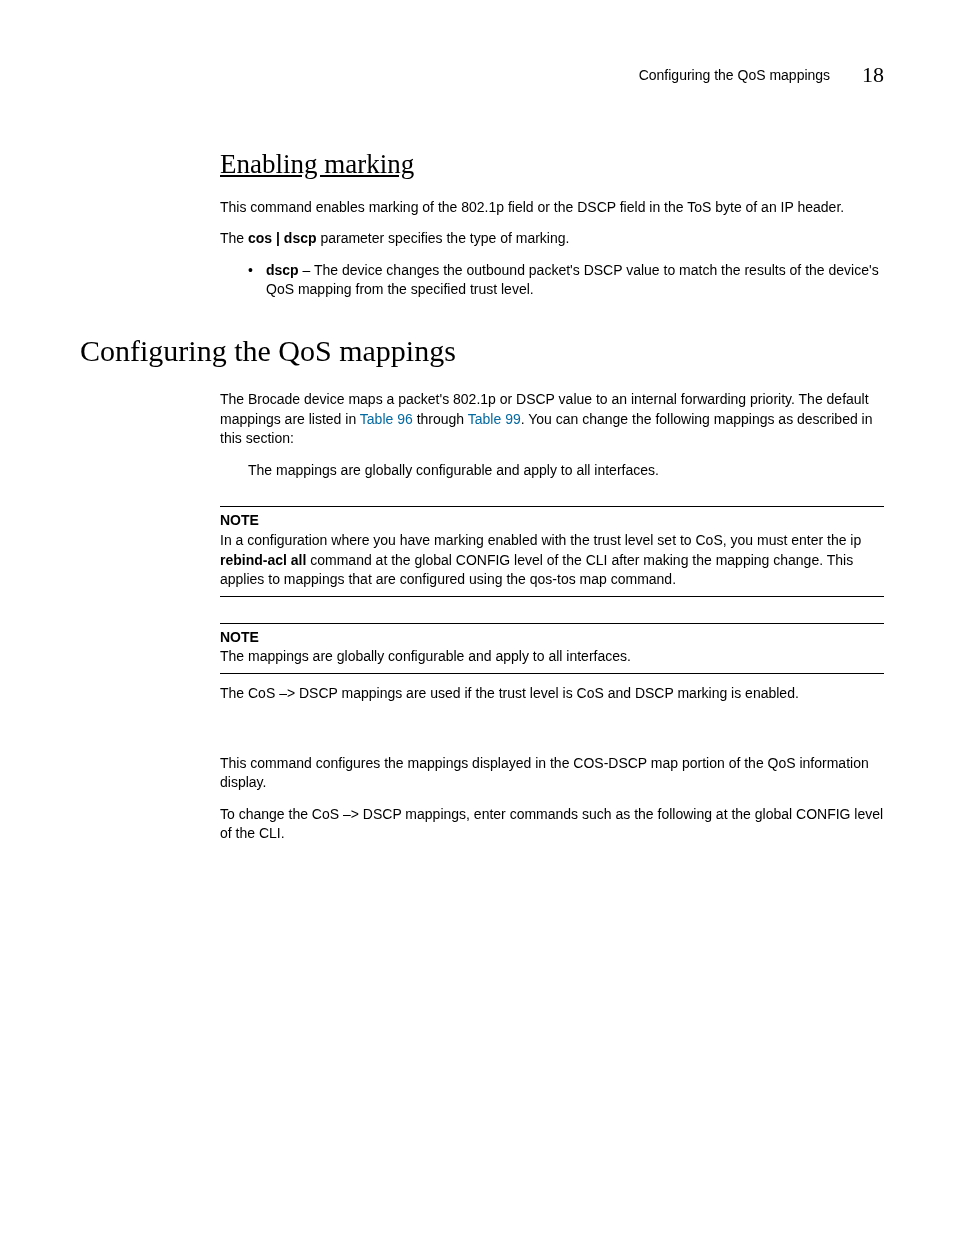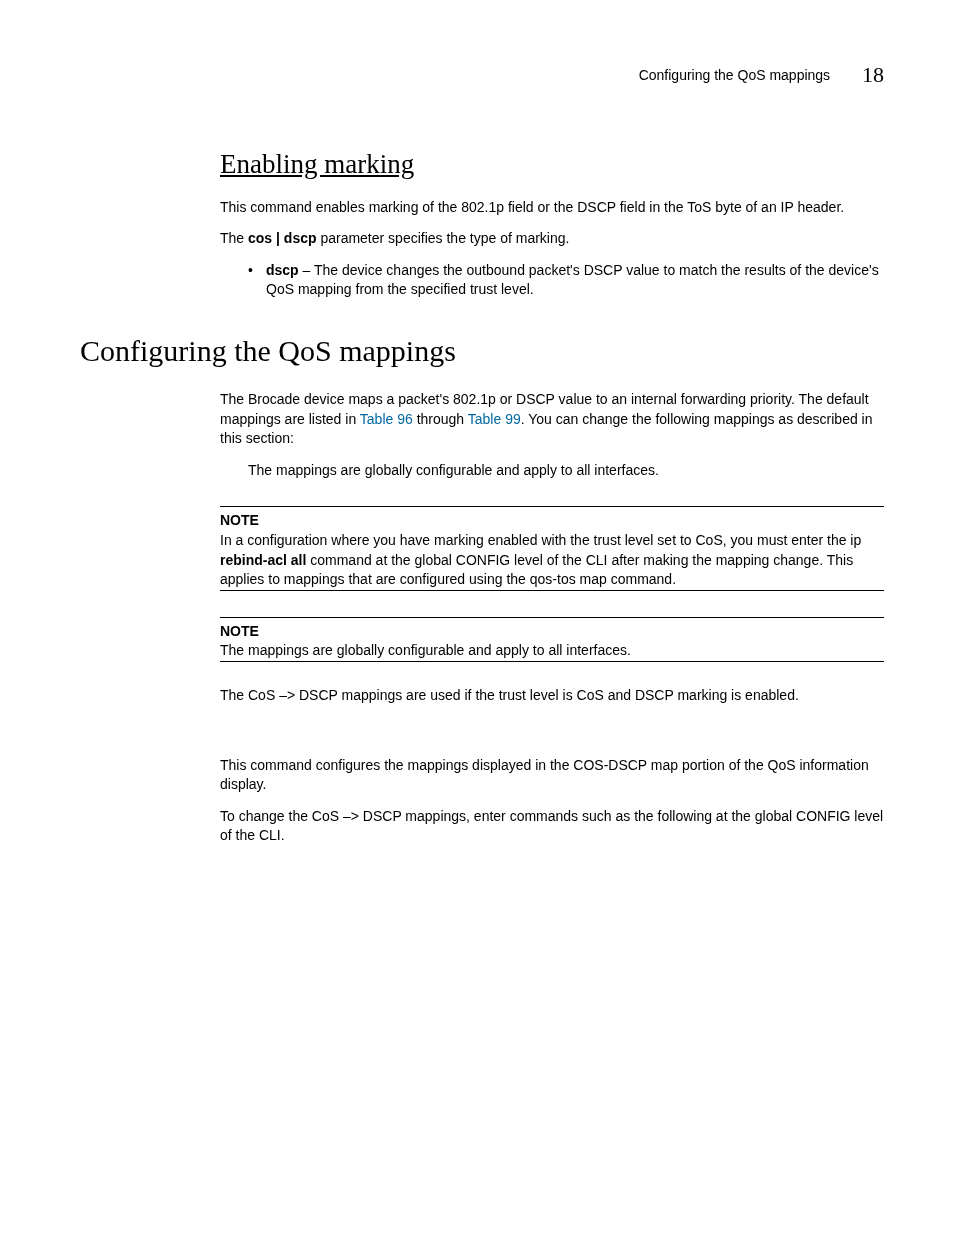--- a/index.html
+++ b/index.html
@@ -74,21 +74,22 @@
     color: #0369a1;
   }
   .note-header {
     font-weight: bold;
     border-top: 1.5px solid #000;
     padding-top: 4px;
     margin-top: 26px;
   }
   .note-body {
     border-bottom: 1.5px solid #000;
-    margin-bottom: 24px;
+    padding-bottom: 6px;
+    margin-bottom: 10px;
   }
   .section-gap {
     margin-top: 34px;
   }
 </style>
 </head>
 <body>
 
 <div class="page-header">
   <span class="page-header-title">Configuring the QoS mappings</span>

